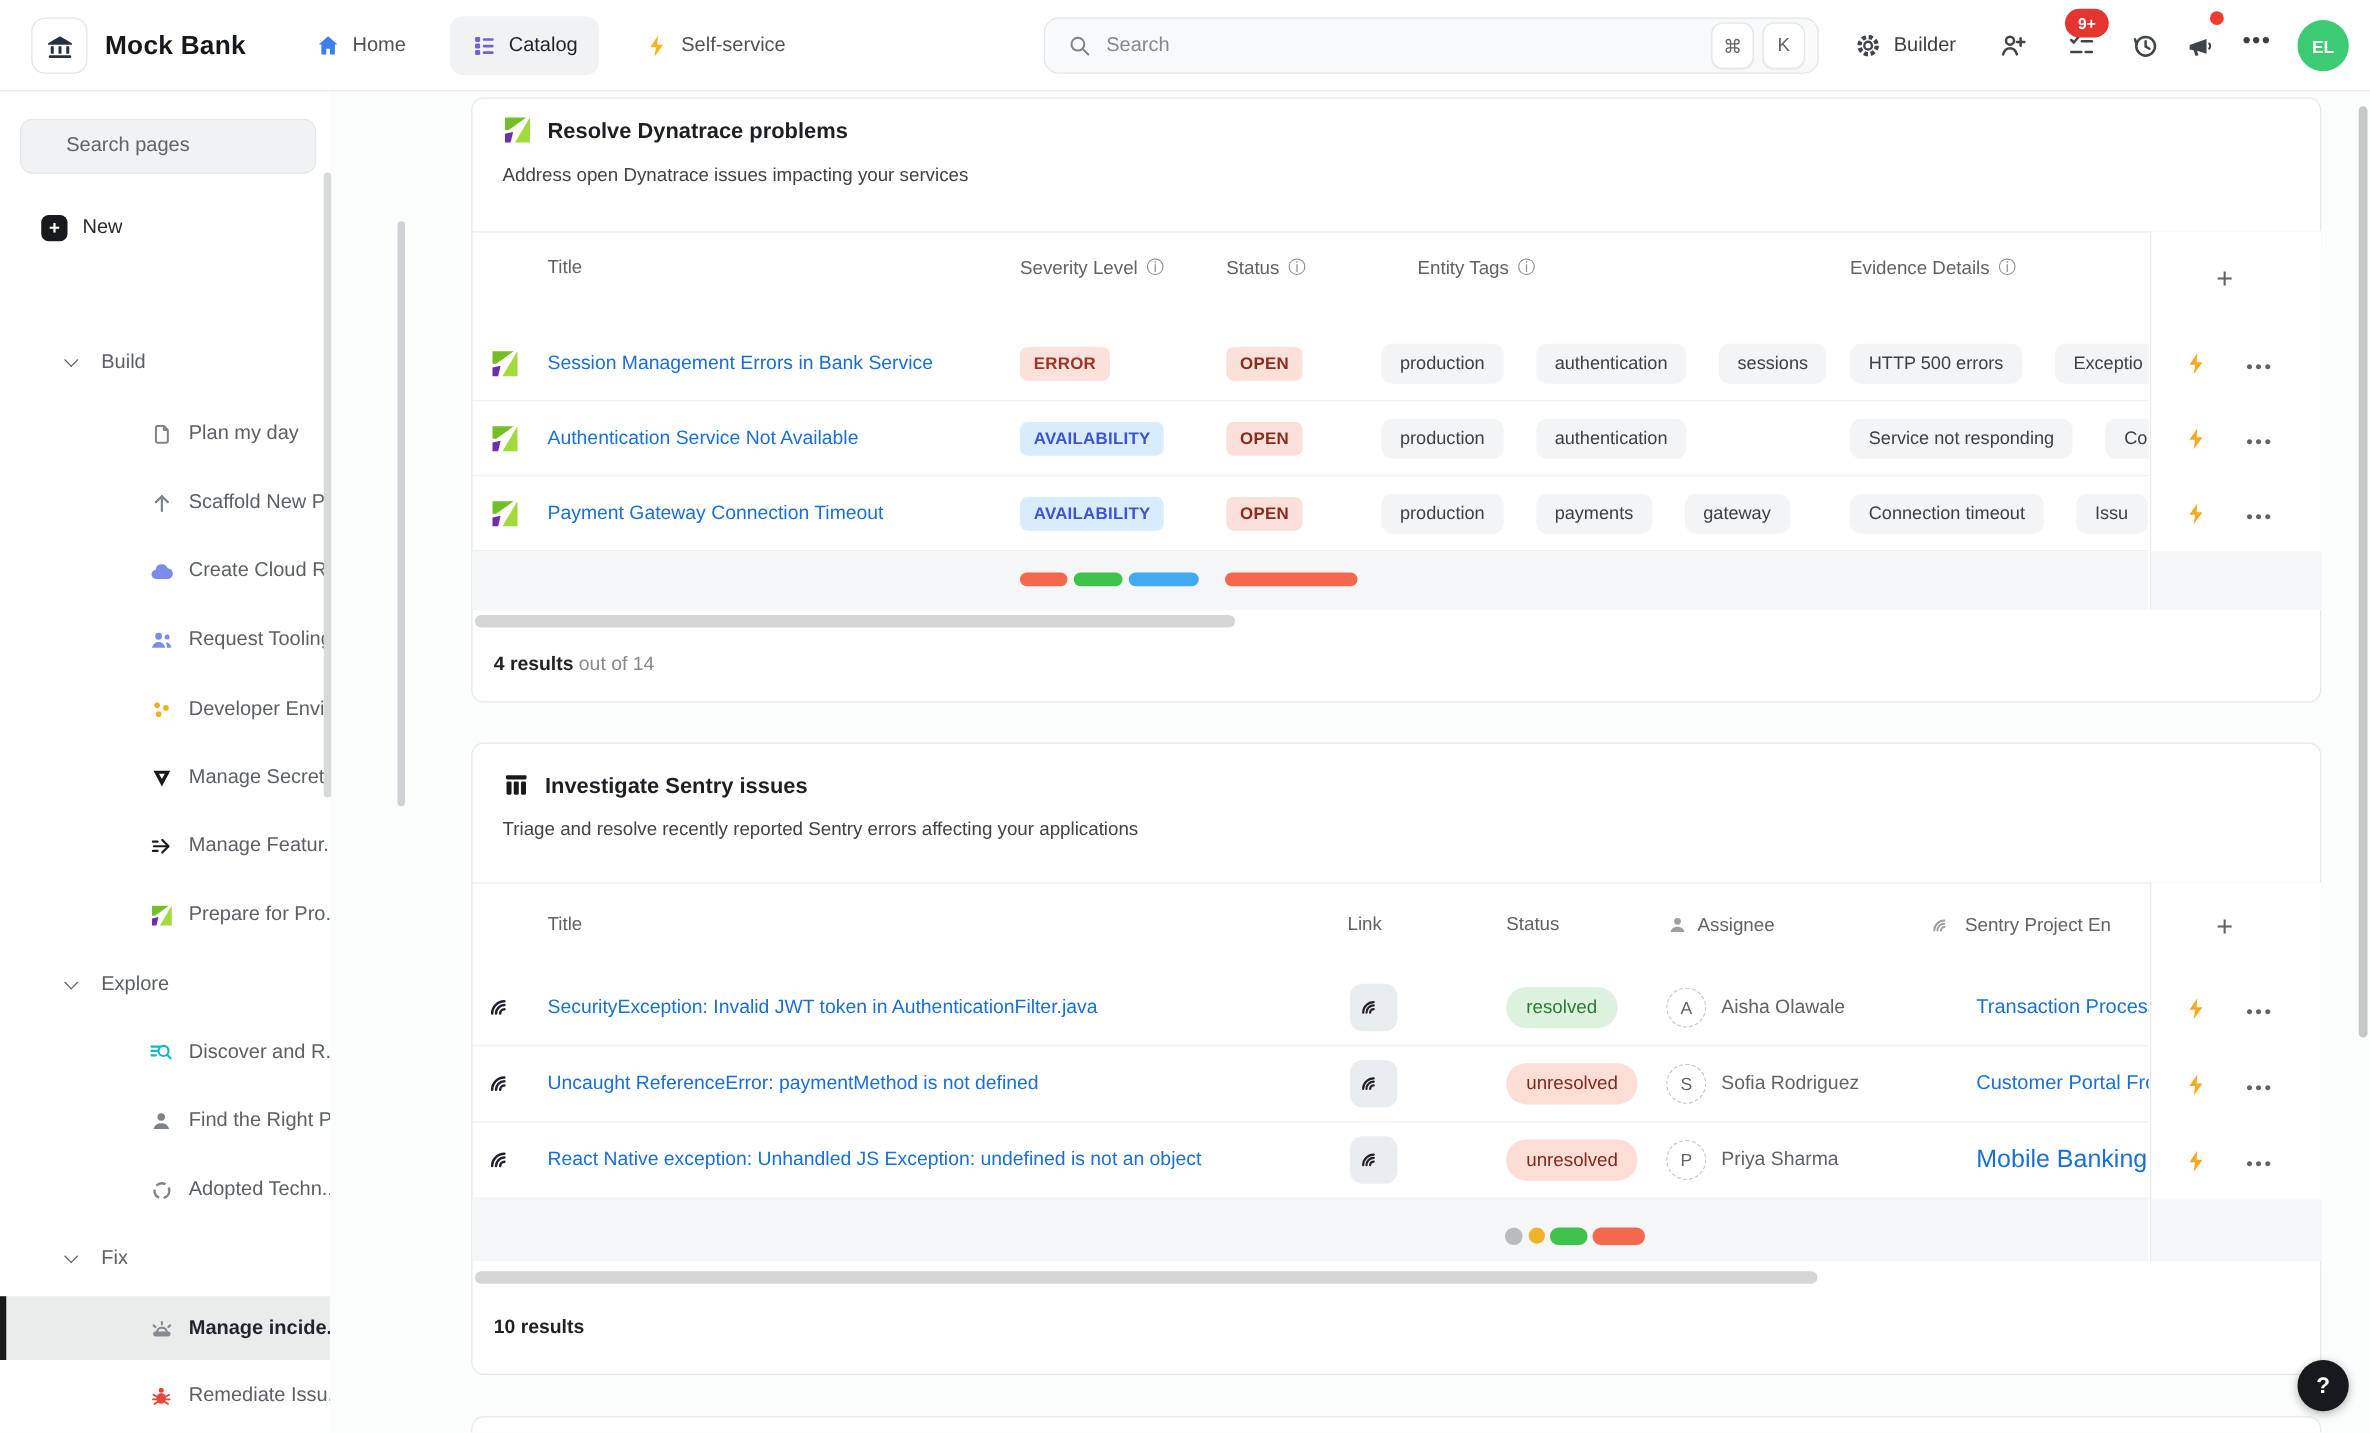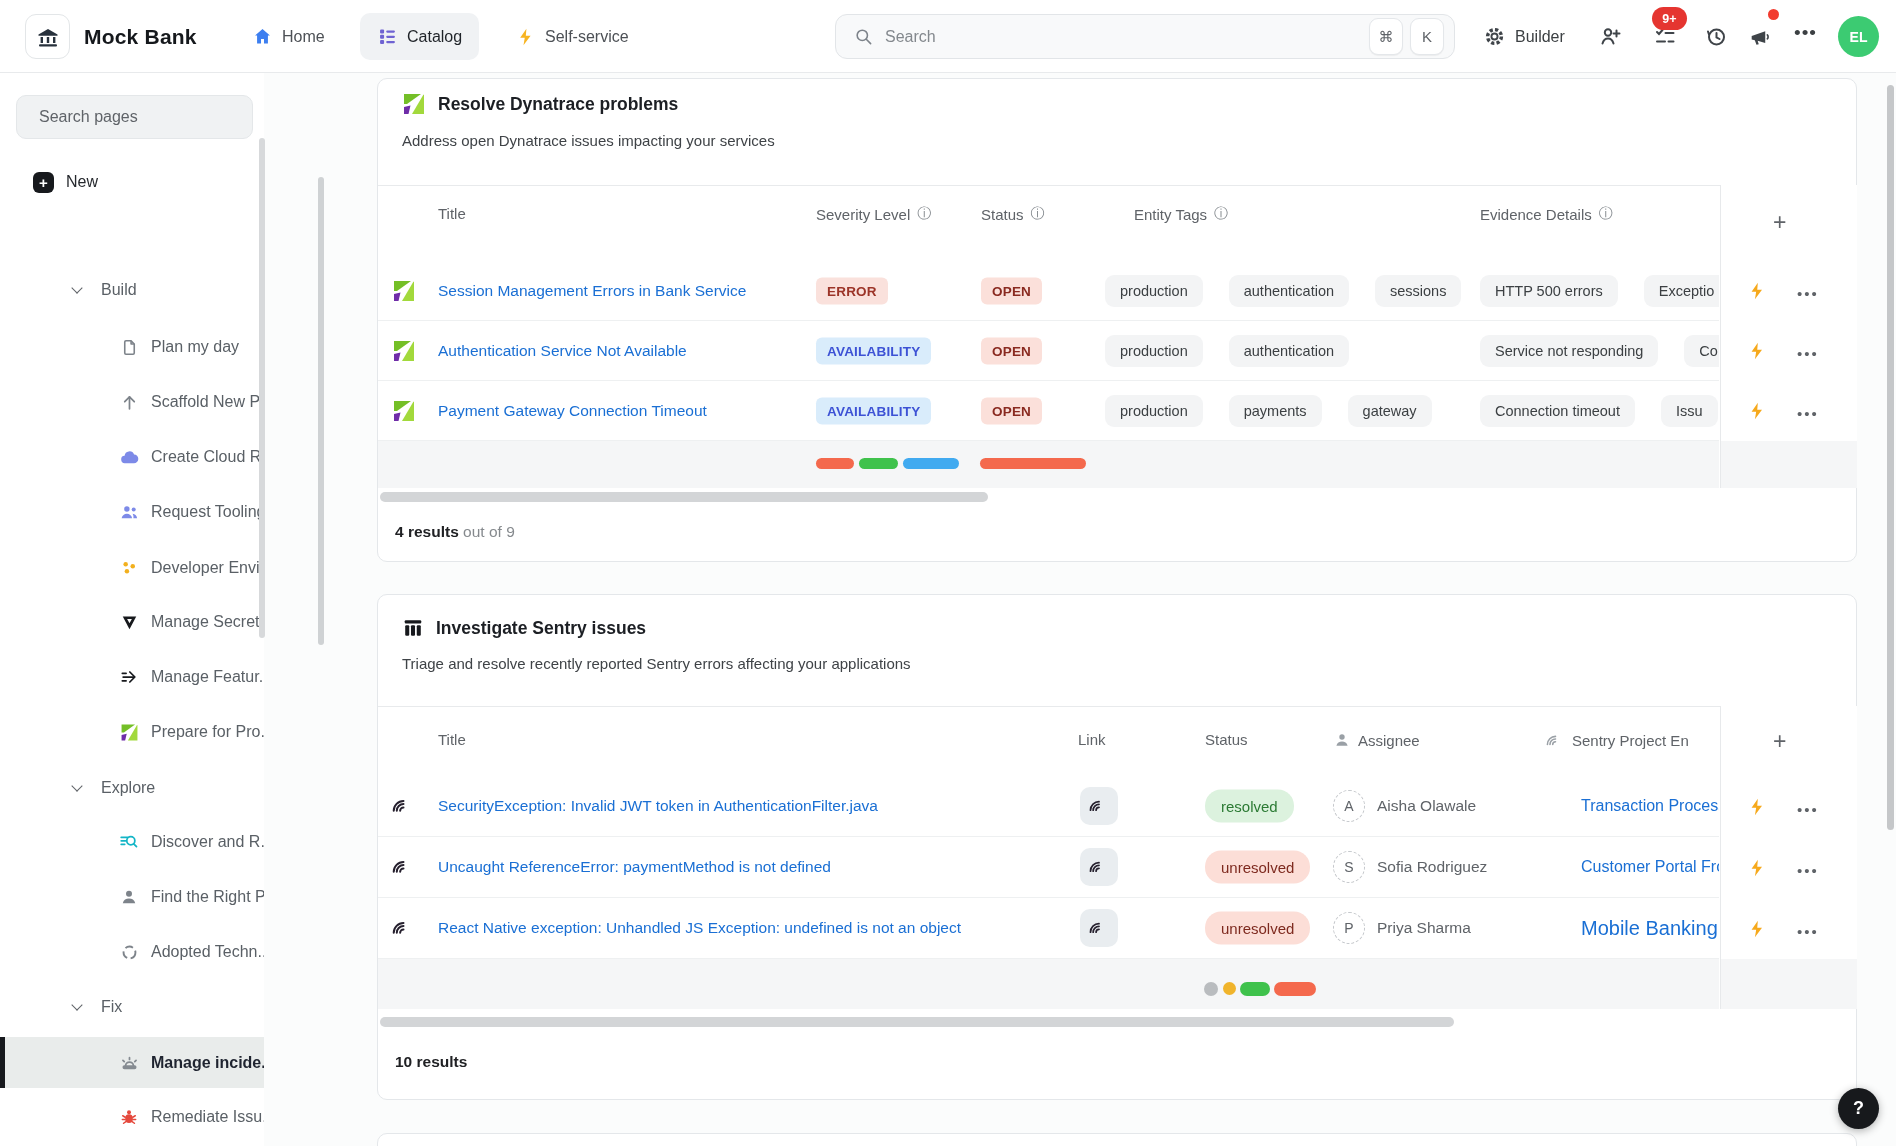--- a/index.html
+++ b/index.html
@@ -23,29 +23,29 @@
   .nav-ico{position:absolute;top:24px;width:26px;height:26px;display:flex;align-items:center;justify-content:center;cursor:pointer}
   .nav-builder{position:absolute;left:1483px;top:0;height:73px;display:flex;align-items:center;gap:9px;font-size:16px;color:#3c4043;cursor:pointer}
   .count-badge{position:absolute;left:1652px;top:7px;min-width:35px;height:23px;background:#e53530;border-radius:12px;color:#fff;font-size:12.5px;font-weight:700;display:flex;align-items:center;justify-content:center;z-index:2;padding:0 5px}
   .notif-dot{position:absolute;left:1768px;top:9px;width:11px;height:11px;border-radius:50%;background:#f23b2e}
   .ellipsis-ico{position:absolute;left:1794px;top:22px;font-size:19px;color:#3c4043;letter-spacing:1px;cursor:pointer}
   .avatar{position:absolute;left:1838px;top:16px;width:41px;height:41px;border-radius:50%;background:#3ccb72;color:#fff;font-size:14px;font-weight:700;display:flex;align-items:center;justify-content:center;cursor:pointer}
 
   
   #sidebar{position:absolute;top:73px;left:0;width:264px;height:1073px;background:#fff;z-index:3}
   .side-search{position:absolute;left:16px;top:22px;width:237px;height:44px;background:#f0f2f3;border:1px solid #e4e7e9;border-radius:10px;display:flex;align-items:center;padding:0 12px}
-  .side-search input{flex:1;border:none;outline:none;background:transparent;font-size:16px;color:#3c4043;font-family:inherit;margin-left:10px}
+  .side-search input{flex:1;border:none;outline:none;background:transparent;font-size:16px;color:#3c4043;font-family:inherit;margin-left:24px}
   .side-search input::placeholder{color:#5f6368}
   .side-item{position:absolute;left:0;width:264px;height:44px;display:flex;align-items:center;cursor:pointer}
   .side-item .lbl{font-size:16px;color:#5a6066;white-space:nowrap;overflow:hidden}
   .side-item.sel{background:#e9eceb;height:51px}
   .side-item.sel::before{content:"";position:absolute;left:0;top:0;width:5px;height:100%;background:#17191d}
   .side-item.sel .lbl{color:#1f2430;font-weight:700}
   .chev{width:8px;height:8px;border-right:1.8px solid #5f6368;border-bottom:1.8px solid #5f6368;transform:rotate(45deg);margin-top:-4px}
-  .ind1{padding-left:35px}.ind2{padding-left:73px}.ind3{padding-left:118px}
+  .ind1{padding-left:35px}.ind2{padding-left:53px}.ind3{padding-left:118px}
   .gap-chev{margin-right:20px}
   .side-ico{width:22px;height:22px;margin-right:11px;display:flex;align-items:center;justify-content:center;flex:none}
   .new-plus{width:21px;height:21px;background:#17191d;border-radius:6px;color:#fff;font-size:15px;font-weight:700;display:flex;align-items:center;justify-content:center;margin-right:12px}
   .sb-scroll{position:absolute;left:259px;top:65px;width:6px;height:500px;background:#d7d9db;border-radius:3px}
 
   
   #main{position:absolute;top:73px;left:264px;width:1632px;height:1073px;background:#fbfcfc;overflow:hidden}
   .content-scroll{position:absolute;left:54px;top:104px;width:6px;height:468px;background:#cfd2d4;border-radius:3px}
   .page-scroll{position:absolute;left:1887px;top:85px;width:7px;height:745px;background:#c5c7c9;border-radius:4px;z-index:7}
 
@@ -499,21 +499,21 @@
         <svg class="act-bolt" style="top:19px" viewBox="0 0 24 24">
             <polygon fill="#f6a91c" points="13,2 5.5,13 11,13 9.5,22 18,10.5 12.3,10.5"></polygon>
           </svg>
         <span class="act-menu" style="top:24px"></span>
       </div>
       <div style="position:absolute;left:0;bottom:0;width:100%;height:47px;background:#f5f6f7"></div>
     </div>
 
     <div class="vscroll" style="top:112px;height:215px"></div>
     <div class="hscroll" style="left:2px;top:413px;width:608px"></div>
-    <div class="foot" style="top:444px"><b>4 results</b> <span>out of 9</span></div>
+    <div class="foot" style="top:444px"><b>4 results</b> <span>out of 14</span></div>
   </div>
 
   <div class="card" id="card2">
     <div class="card-title" style="top:22px">
       <svg width="22" height="22" viewBox="0 0 24 24">
           <g fill="#17191d">
             <rect x="3" y="3.5" width="18" height="3.6" rx="1.2"></rect>
             <rect x="3.5" y="9" width="4.4" height="11.5" rx="1.2"></rect>
             <rect x="9.8" y="9" width="4.4" height="11.5" rx="1.2"></rect>
             <rect x="16.1" y="9" width="4.4" height="11.5" rx="1.2"></rect>

